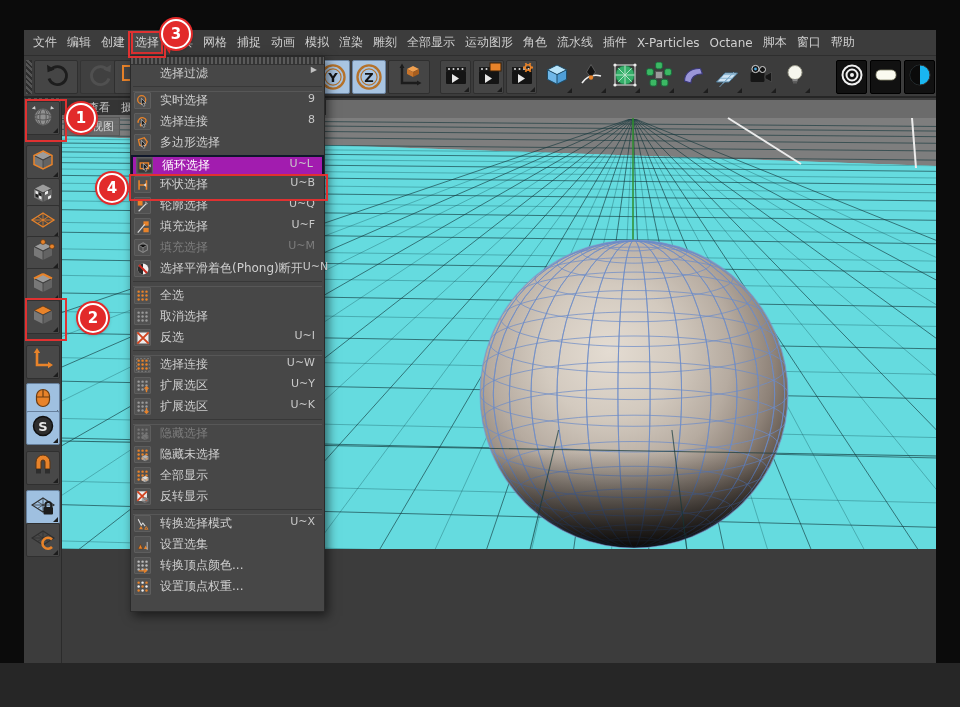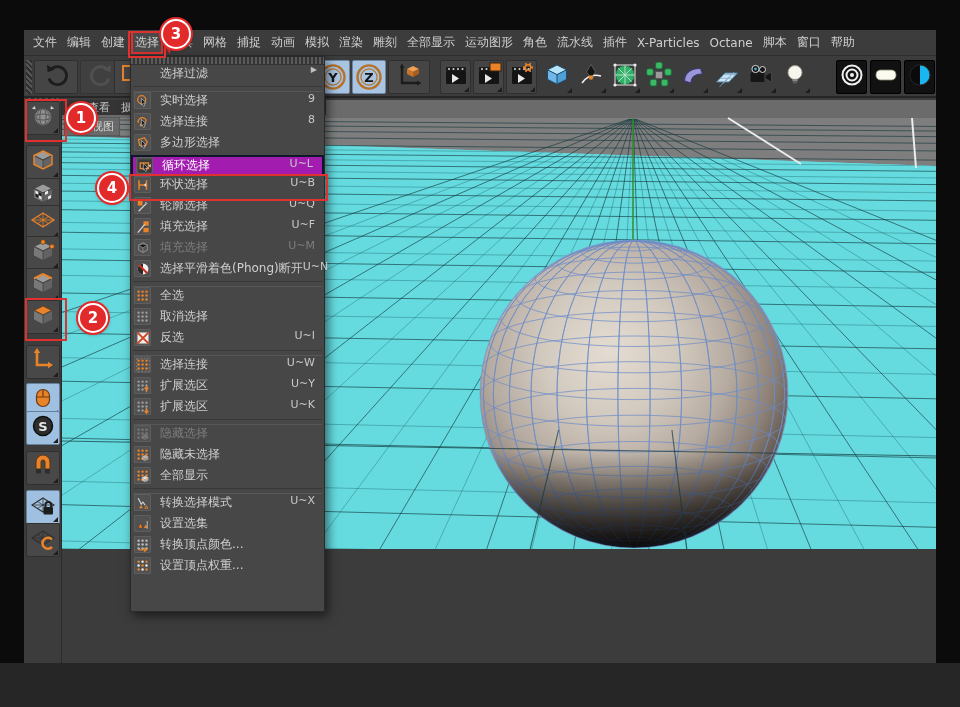--- a/index.html
+++ b/index.html
@@ -796,20 +796,32 @@
               <circle cx="3" cy="12" r="1.4" fill="#e8832a"></circle>
               <circle cx="7.5" cy="12" r="1.4" fill="#e8832a"></circle>
               <circle cx="12" cy="12" r="1.4" fill="#e8832a"></circle>
               <path d="M10.5 8l4 2-4 2-4-2z" fill="#ddd"></path>
               <path d="M6.5 10v3l4 2v-3z" fill="#ddd" opacity=".7"></path>
               <path d="M14.5 10v3l-4 2v-3z" fill="#ddd" opacity=".5"></path>
             </svg>
           </span>
           <span class="dd-label">全部显示</span>
         </div>
+        <div class="dd-row">
+          <span class="dd-icon">
+            <svg width="14" height="14" viewBox="0 0 16 16" xmlns="http://www.w3.org/2000/svg">
+              <rect x="1.5" y="1.5" width="11" height="11" fill="#ececec"></rect>
+              <path d="M1.5 1.5l11 11M12.5 1.5l-11 11" stroke="#d0431f" stroke-width="2"></path>
+              <path d="M10.5 8l4 2-4 2-4-2z" fill="#888"></path>
+              <path d="M6.5 10v3l4 2v-3z" fill="#888" opacity=".7"></path>
+              <path d="M14.5 10v3l-4 2v-3z" fill="#888" opacity=".5"></path>
+            </svg>
+          </span>
+          <span class="dd-label">反转显示</span>
+        </div>
         <div class="dd-sep"></div>
         <div class="dd-row">
           <span class="dd-icon">
             <svg width="14" height="14" viewBox="0 0 16 16" xmlns="http://www.w3.org/2000/svg">
               <path d="M2.5 2.5l3.5 7 1.8-2.6 2.7 3.6" stroke="#ddd" stroke-width="1.2" fill="none"></path>
               <path d="M3.5 14l2.2-3.8 2.2 3.8z" fill="#e8832a"></path>
               <path d="M10 14l1.8-3 1.8 3z" fill="none" stroke="#e8832a"></path>
             </svg>
           </span>
           <span class="dd-label">转换选择模式</span>

